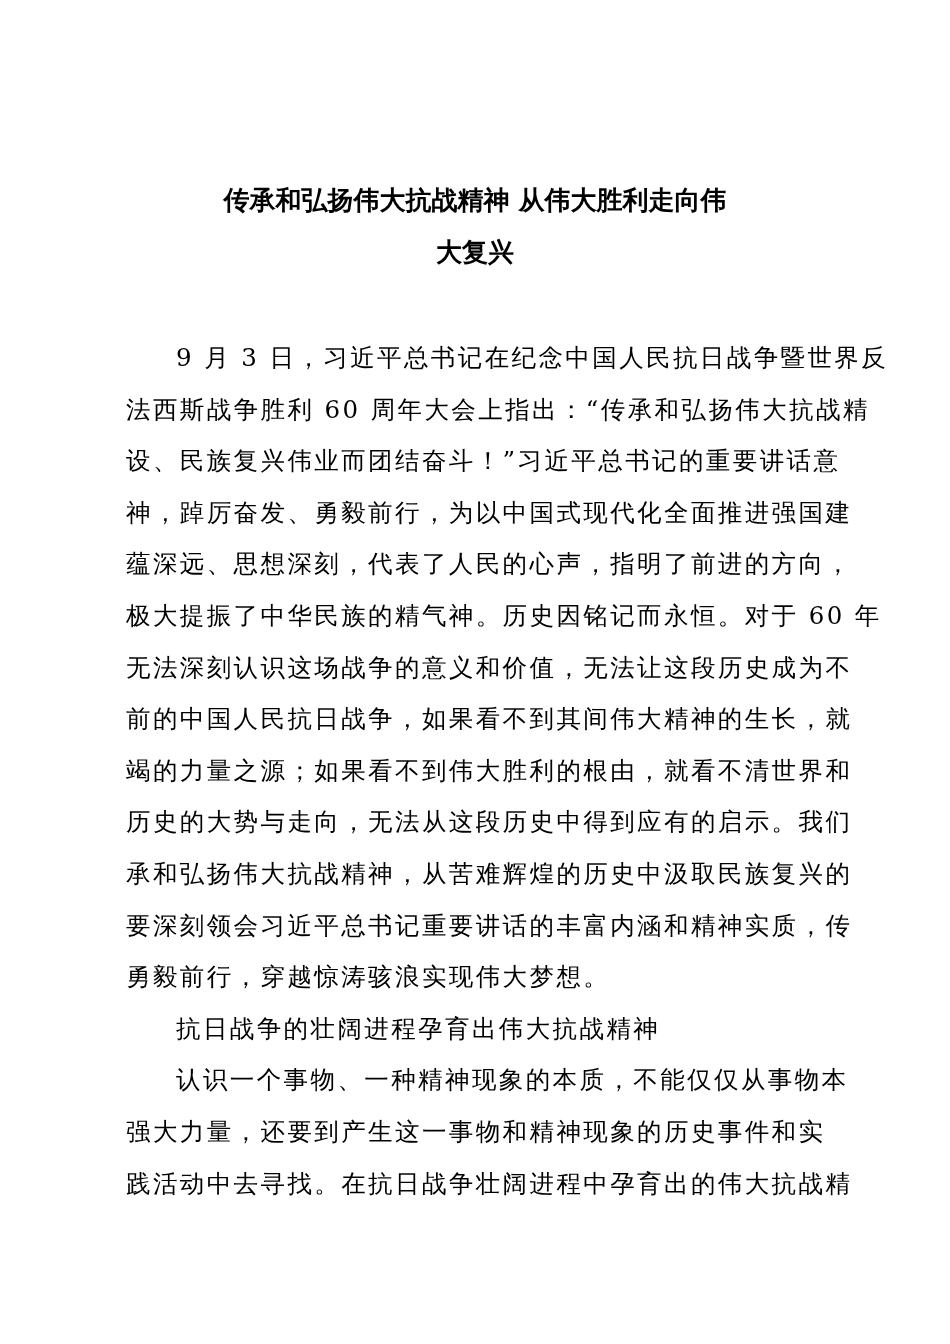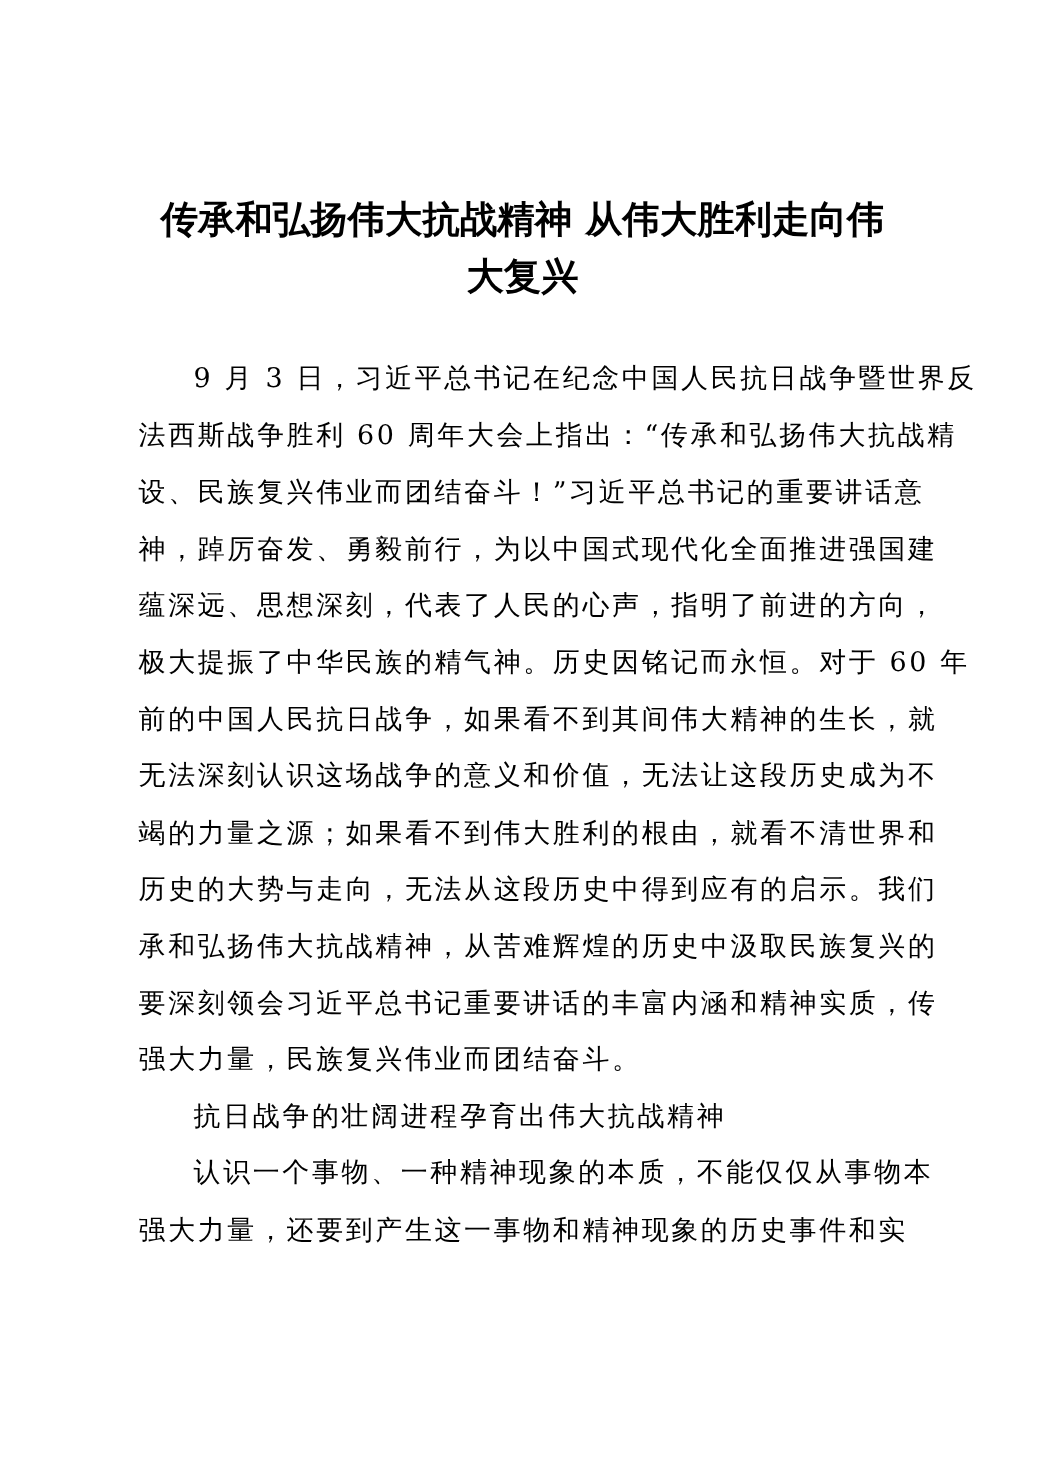--- a/index.html
+++ b/index.html
@@ -23,32 +23,32 @@
       background: #ffffff;
     }
     .title {
       position: absolute;
       left: 100px;
       width: 750px;
       top: 174px;
       text-align: center;
       font-family: "DejaVu Serif", "Liberation Serif", serif;
       font-weight: bold;
-      font-size: 34px;
+      font-size: 26px;
       line-height: 52px;
       letter-spacing: 0px;
     }
     .title .tline {
       display: block;
       white-space: nowrap;
     }
     .body {
       position: absolute;
       left: 126px;
-      top: 318px;
+      top: 332px;
       width: 700px;
       font-family: "DejaVu Serif", "Liberation Serif", serif;
       font-size: 24.5px;
       line-height: 51.6px;
     }
     .line {
       display: block;
       white-space: nowrap;
       height: 51.6px;
       letter-spacing: 2.4px;
@@ -69,32 +69,33 @@
 
   <div class="body">
 
     <div>
       <span class="line indent">9 月 3 日，习近平总书记在纪念中国人民抗日战争暨世界反</span>
       <span class="line">法西斯战争胜利 60 周年大会上指出：“传承和弘扬伟大抗战精</span>
       <span class="line">设、民族复兴伟业而团结奋斗！”习近平总书记的重要讲话意</span>
       <span class="line">神，踔厉奋发、勇毅前行，为以中国式现代化全面推进强国建</span>
       <span class="line">蕴深远、思想深刻，代表了人民的心声，指明了前进的方向，</span>
       <span class="line">极大提振了中华民族的精气神。历史因铭记而永恒。对于 60 年</span>
+      <span class="line">无法深刻认识这场战争的意义和价值，无法让这段历史成为不</span>
       <span class="line">前的中国人民抗日战争，如果看不到其间伟大精神的生长，就</span>
-      <span class="line">无法深刻认识这场战争的意义和价值，无法让这段历史成为不</span>
       <span class="line">竭的力量之源；如果看不到伟大胜利的根由，就看不清世界和</span>
       <span class="line">历史的大势与走向，无法从这段历史中得到应有的启示。我们</span>
       <span class="line">承和弘扬伟大抗战精神，从苦难辉煌的历史中汲取民族复兴的</span>
       <span class="line">要深刻领会习近平总书记重要讲话的丰富内涵和精神实质，传</span>
-      <span class="line">强大力量，民族复兴伟业而团结奋斗。</span>
+      <span class="line">勇毅前行，穿越惊涛骇浪实现伟大梦想。</span>
     </div>
 
     <div>
       <span class="line indent">抗日战争的壮阔进程孕育出伟大抗战精神</span>
     </div>
 
     <div>
       <span class="line indent">认识一个事物、一种精神现象的本质，不能仅仅从事物本</span>
       <span class="line">强大力量，还要到产生这一事物和精神现象的历史事件和实</span>
+      <span class="line">践活动中去寻找。在抗日战争壮阔进程中孕育出的伟大抗战精</span>
     </div>
 
   </div>
 </div>
 
 </body></html>

